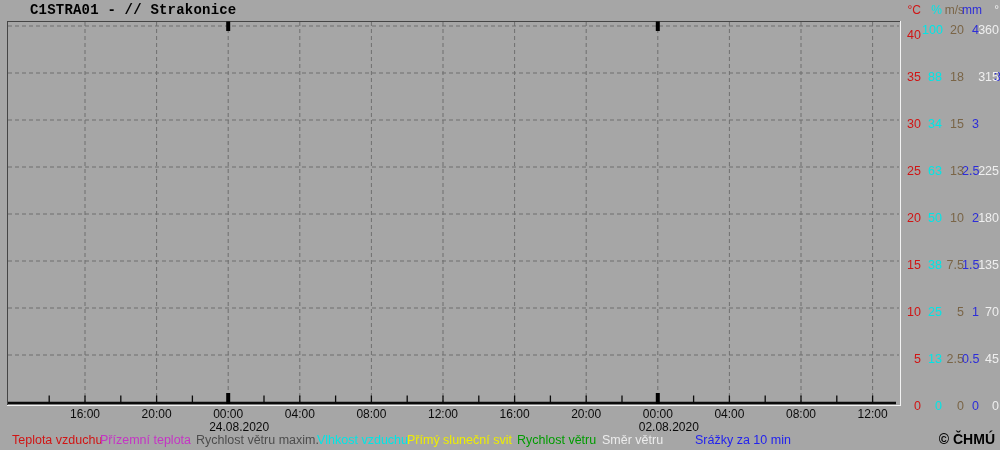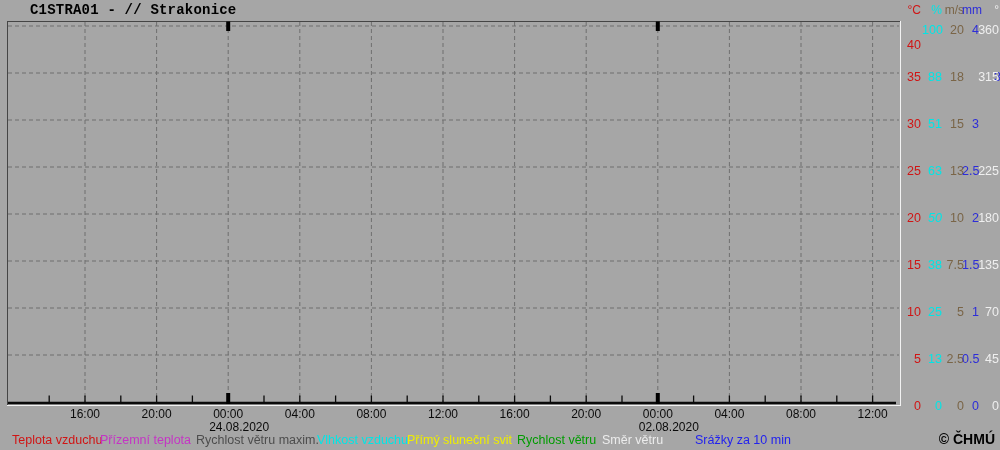--- a/index.html
+++ b/index.html
@@ -103,35 +103,35 @@
     <div class="xlab" style="left: 586.2px; top: 407px;">20:00</div>
     <div class="xlab" style="left: 657.8px; top: 407px;">00:00</div>
     <div class="xlab" style="left: 729.4px; top: 407px;">04:00</div>
     <div class="xlab" style="left: 801px; top: 407px;">08:00</div>
     <div class="xlab" style="left: 872.6px; top: 407px;">12:00</div>
     <div class="xlab" style="left: 239.2px; top: 420px;">24.08.2020</div>
     <div class="xlab" style="left: 668.8px; top: 420px;">02.08.2020</div>
   </div>
 <div id="yaxes">
     <div class="ycell yhead" style="left: 897px; width: 24px; top: 3px; color: rgb(208, 21, 21);">°C</div>
-    <div class="ycell" style="left: 897px; width: 24px; top: 38px; color: rgb(208, 21, 21); text-align: right;">40</div>
+    <div class="ycell" style="left: 897px; width: 24px; top: 28px; color: rgb(208, 21, 21); text-align: right;">40</div>
     <div class="ycell" style="left: 897px; width: 24px; top: 70px; color: rgb(208, 21, 21);">35</div>
     <div class="ycell" style="left: 897px; width: 24px; top: 117px; color: rgb(208, 21, 21);">30</div>
     <div class="ycell" style="left: 897px; width: 24px; top: 164px; color: rgb(208, 21, 21);">25</div>
     <div class="ycell" style="left: 897px; width: 24px; top: 211px; color: rgb(208, 21, 21);">20</div>
     <div class="ycell" style="left: 897px; width: 24px; top: 258px; color: rgb(208, 21, 21);">15</div>
     <div class="ycell" style="left: 897px; width: 24px; top: 305px; color: rgb(208, 21, 21);">10</div>
     <div class="ycell" style="left: 897px; width: 24px; top: 352px; color: rgb(208, 21, 21);">5</div>
     <div class="ycell" style="left: 897px; width: 24px; top: 399px; color: rgb(208, 21, 21);">0</div>
     <div class="ycell yhead" style="left: 922px; width: 20px; top: 3px; color: rgb(0, 230, 230);">%</div>
     <div class="ycell" style="left: 922px; width: 20px; top: 23px; color: rgb(0, 230, 230);">100</div>
     <div class="ycell" style="left: 922px; width: 20px; top: 70px; color: rgb(0, 230, 230);">88</div>
-    <div class="ycell" style="left: 922px; width: 20px; top: 117px; color: rgb(0, 230, 230);">51</div>
+    <div class="ycell" style="left: 922px; width: 20px; top: 117px; color: rgb(0, 230, 230);">34</div>
     <div class="ycell" style="left: 922px; width: 20px; top: 164px; color: rgb(0, 230, 230);">63</div>
-    <div class="ycell" style="left: 922px; width: 20px; top: 211px; color: rgb(0, 230, 230); font-style: italic;">50</div>
+    <div class="ycell" style="left: 922px; width: 20px; top: 211px; color: rgb(0, 230, 230);">50</div>
     <div class="ycell" style="left: 922px; width: 20px; top: 258px; color: rgb(0, 230, 230);">38</div>
     <div class="ycell" style="left: 922px; width: 20px; top: 305px; color: rgb(0, 230, 230);">25</div>
     <div class="ycell" style="left: 922px; width: 20px; top: 352px; color: rgb(0, 230, 230);">13</div>
     <div class="ycell" style="left: 922px; width: 20px; top: 399px; color: rgb(0, 230, 230);">0</div>
     <div class="ycell yhead" style="left: 941px; width: 23px; top: 3px; color: rgb(122, 101, 71);">m/s</div>
     <div class="ycell" style="left: 941px; width: 23px; top: 23px; color: rgb(122, 101, 71);">20</div>
     <div class="ycell" style="left: 941px; width: 23px; top: 70px; color: rgb(122, 101, 71);">18</div>
     <div class="ycell" style="left: 941px; width: 23px; top: 117px; color: rgb(122, 101, 71);">15</div>
     <div class="ycell" style="left: 941px; width: 23px; top: 164px; color: rgb(122, 101, 71);">13</div>
     <div class="ycell" style="left: 941px; width: 23px; top: 211px; color: rgb(122, 101, 71);">10</div>

